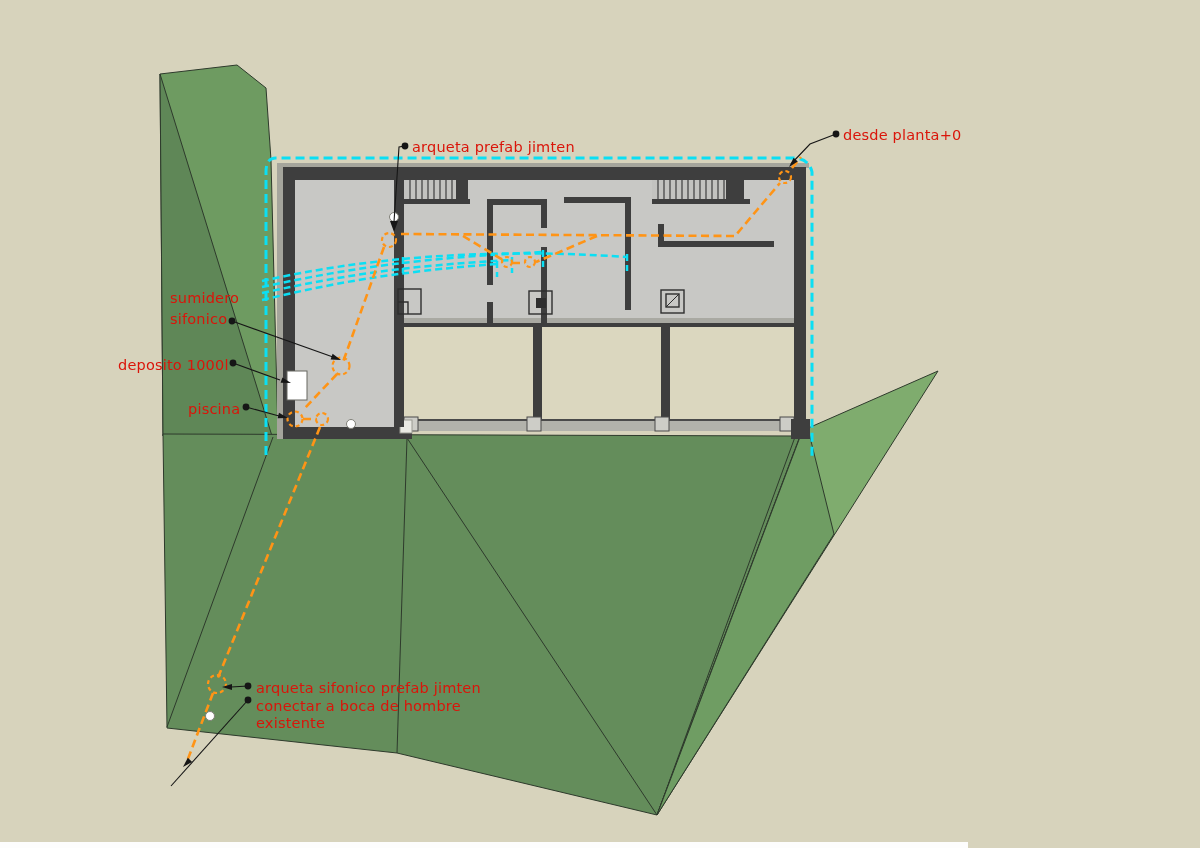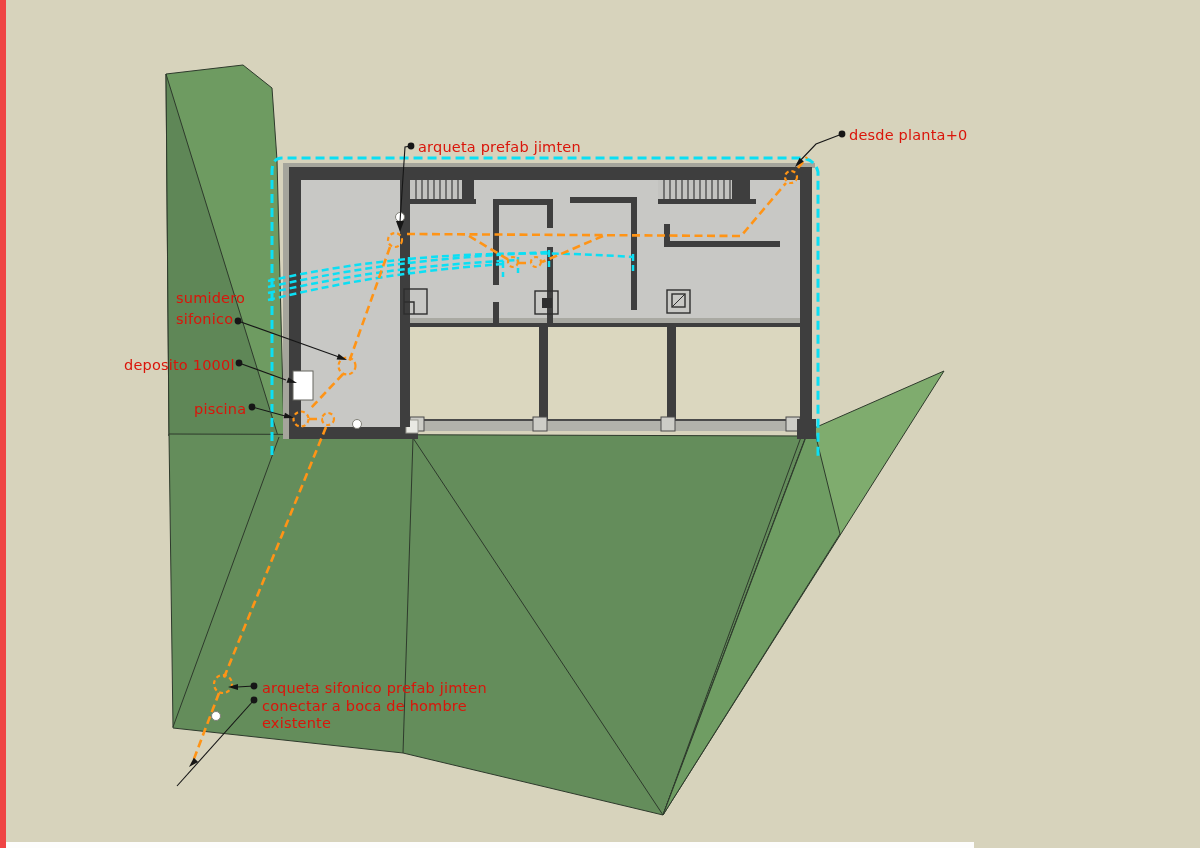--- a/index.html
+++ b/index.html
@@ -1,16 +1,16 @@
 <!DOCTYPE html>
 <html><head>
 <meta charset="utf-8">
 <style>
   html,body{margin:0;padding:0;background:#d7d3bc;}
-  .stage{position:relative;width:968px;height:848px;overflow:hidden;background:#ef4444;padding-left:6px;}
+  .stage{position:relative;width:968px;height:848px;overflow:hidden;background:#eab308;}
   svg{display:block}
   .lbl{fill:#da150a;font-family:"DejaVu Sans",sans-serif;font-size:14.5px;letter-spacing:.2px;}
   .terr{stroke:#2e3a2c;stroke-width:1;}
   .wall{fill:#3e3e3e;}
   .leader{stroke:#161616;stroke-width:1.1;fill:none;}
   .ldot{fill:#161616;}
   .arrow{fill:#161616;}
   .orange{stroke:#ff9416;stroke-width:2.6;fill:none;stroke-dasharray:8 4.5;}
   .ofit{stroke:#ff9416;stroke-width:2.2;fill:none;stroke-dasharray:4 3;}
   .cyan{stroke:#0bdff4;stroke-width:3;fill:none;stroke-dasharray:9 5;}

